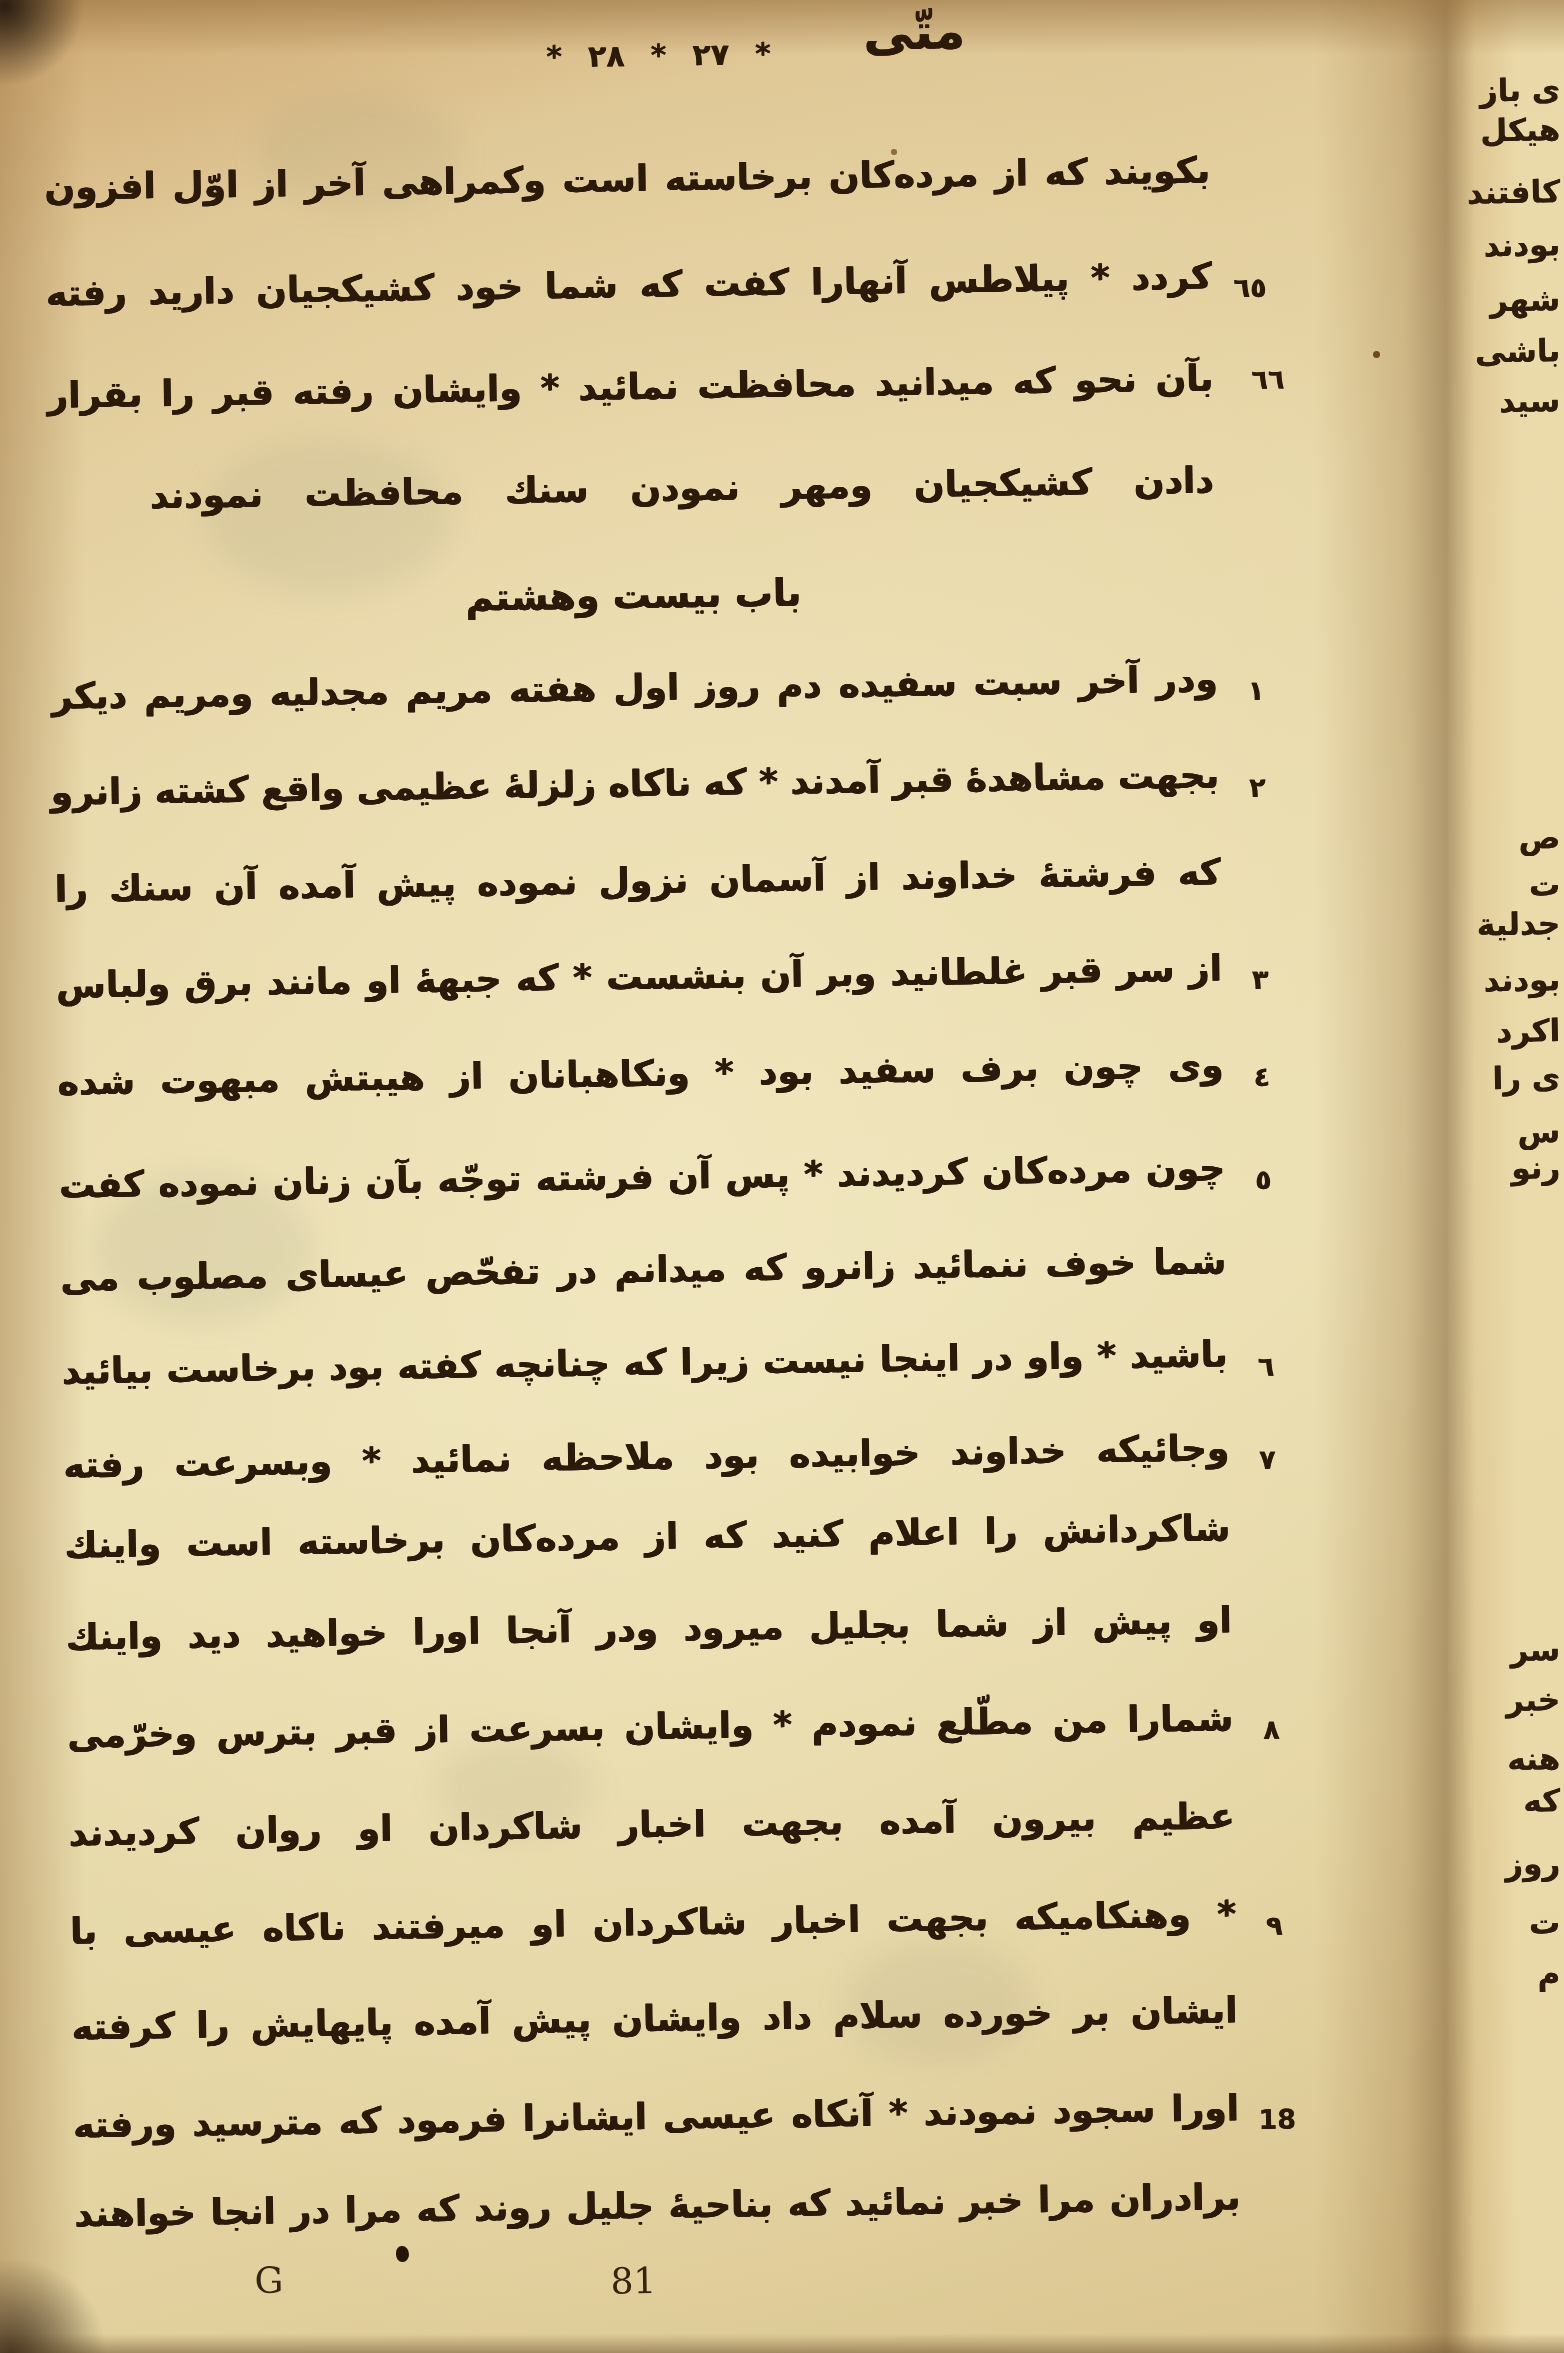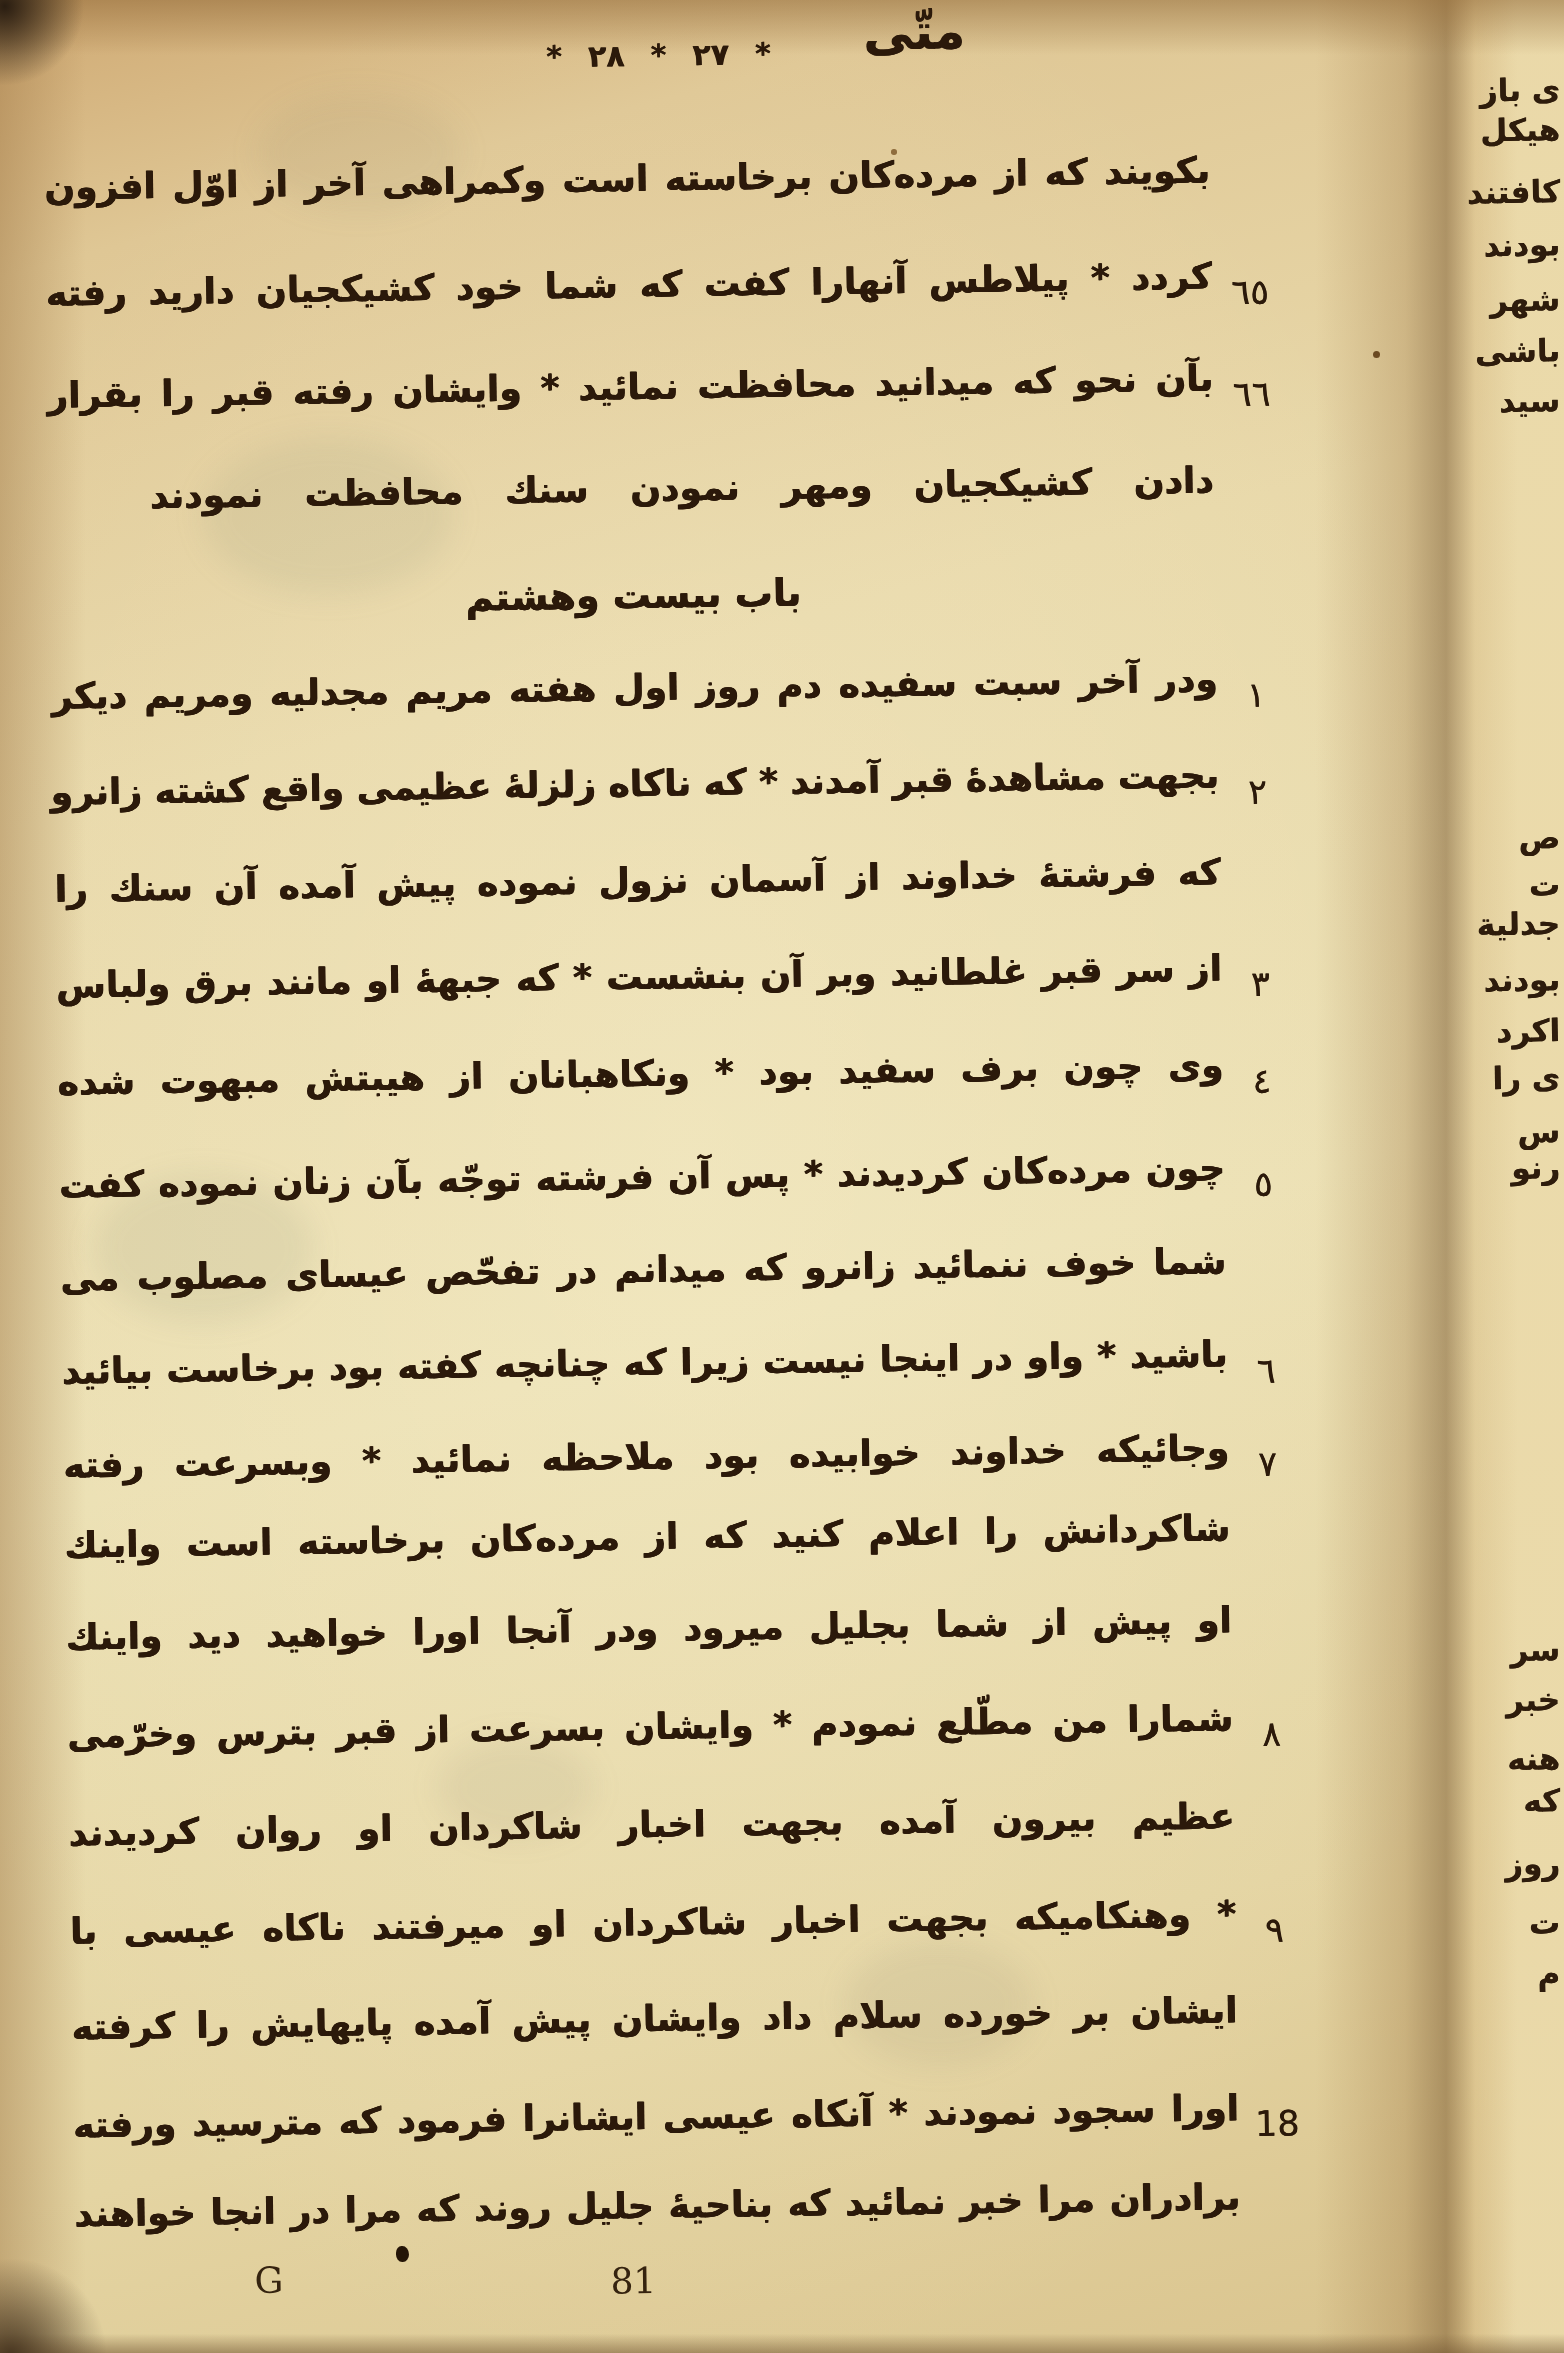--- a/index.html
+++ b/index.html
@@ -42,21 +42,21 @@
     word-spacing:15.6px;text-shadow:0.4px 0 0 currentColor;}
 
   .line{position:absolute;left:59px;width:1166px;height:81px;
     direction:rtl;font-size:36px;font-weight:bold;
     text-align:justify;text-align-last:justify;
     white-space:nowrap;
     text-shadow:0.5px 0 0 currentColor, -0.3px 0 0 currentColor;}
   .line.short{left:160px;width:1064px;}
   .line.heading{text-align:center;text-align-last:center;font-size:38px;}
   .verse-num{position:absolute;left:1230px;width:66px;height:47px;
-    text-align:center;font-size:35px;font-weight:normal;direction:rtl;
+    text-align:center;font-size:27px;font-weight:bold;direction:rtl;
     text-shadow:0.4px 0 0 currentColor;}
 
   .footer-sig{position:absolute;left:221px;top:2252px;width:63px;
     font-family:"DejaVu Serif",serif;font-size:36px;color:#35230f;text-align:center;}
   .footer-page{position:absolute;left:570px;top:2258px;width:94px;
     font-family:"DejaVu Serif",serif;font-size:36px;color:#35230f;text-align:center;}
 
   .adjacent-strip{position:absolute;left:1452px;top:0;width:113px;height:2354px;
     overflow:hidden;pointer-events:none;}
   .frag{position:absolute;left:0;width:108px;direction:rtl;text-align:right;
@@ -81,21 +81,21 @@
   <div class="content">
 
     <div class="runhead-title">متّى</div>
     <div class="runhead-markers">* ٢٧ * ٢٨ *</div>
 
     <div id="text-block">
         <div class="line" style="top: 156px;">بكويند كه از مرده‌كان برخاسته است وكمراهى آخر از اوّل افزون</div>
         <div class="line" style="top: 262px;">كردد * پيلاطس آنهارا كفت كه شما خود كشيكجيان داريد رفته</div>
         <div class="verse-num" style="top: 279px;">٦٥</div>
         <div class="line" style="top: 364px;">بآن نحو كه ميدانيد محافظت نمائيد * وايشان رفته قبر را بقرار</div>
-        <div class="verse-num" style="top: 381px;">٦٦</div>
+        <div class="verse-num" style="top: 371px; text-align: right;">٦٦</div>
         <div class="line short" style="top: 466px;">دادن كشيكجيان ومهر نمودن سنك محافظت نمودند</div>
         <div class="line heading" style="top: 571px;">باب بيست وهشتم</div>
         <div class="line" style="top: 665px;">ودر آخر سبت سفيده دم روز اول هفته مريم مجدليه ومريم ديكر</div>
         <div class="verse-num" style="top: 682px;">١</div>
         <div class="line" style="top: 761px;">بجهت مشاهدهٔ قبر آمدند * كه ناكاه زلزلهٔ عظيمى واقع كشته زانرو</div>
         <div class="verse-num" style="top: 779px;">٢</div>
         <div class="line" style="top: 858px;">كه فرشتهٔ خداوند از آسمان نزول نموده پيش آمده آن سنك را</div>
         <div class="line" style="top: 954px;">از سر قبر غلطانيد وبر آن بنشست * كه جبههٔ او مانند برق ولباس</div>
         <div class="verse-num" style="top: 971px;">٣</div>
         <div class="line" style="top: 1051px;">وى چون برف سفيد بود * ونكاهبانان از هيبتش مبهوت شده</div>

